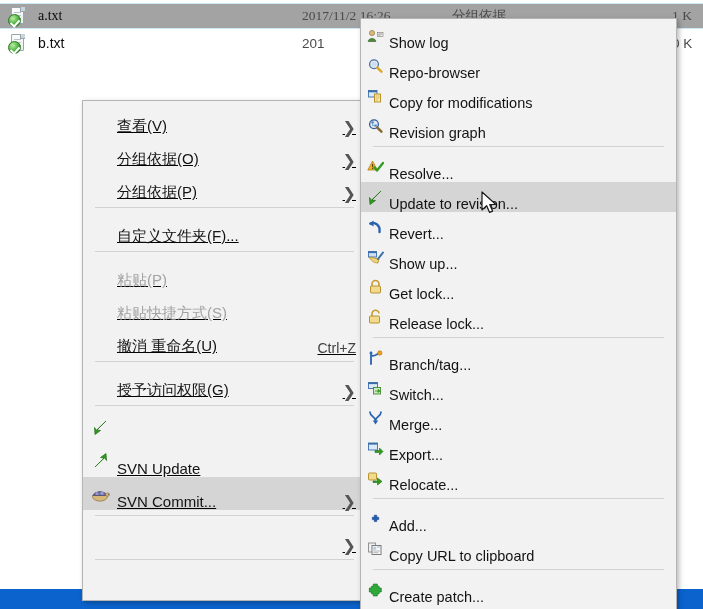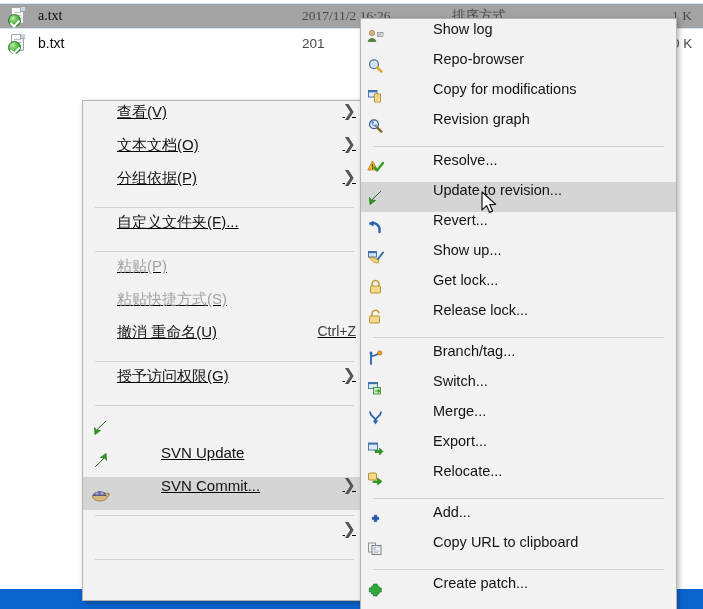--- a/index.html
+++ b/index.html
@@ -72,25 +72,24 @@
   
   .menu {
     position:absolute;
     background:#f2f2f2;
     border:1px solid #b4b4b4;
     box-shadow:2px 2px 5px rgba(0,0,0,.28);
     padding:2px 0;
   }
   .mi {
     position:relative;
-    display:flex; align-items:flex-start;
+    display:flex; align-items:flex-end;
     height:30px;
     padding:0 10px 0 0;
     white-space:nowrap;
-    gap:44px;
   }
   .mi.hl { background:#d5d5d5; }
   .mi .ico { width:28px; flex:0 0 28px; display:flex; align-items:center; justify-content:center; height:100%; }
   .mi .lbl { font-size:14.5px; color:#131313; }
   .mi.dim .lbl { color:#a3a3a3; }
   .mi .accel { margin-left:auto; font-size:14px; color:#404040; padding-left:26px;}
   .mi .arrow {
     margin-left:auto; padding-left:24px;
     font-size:16px; color:#555; line-height:1;
   }
@@ -119,21 +118,21 @@
 
   <div class="file-row selected" id="row0">
     <span class="file-icon">
       <span class="page"></span>
         <span class="fold"></span>
         <span class="lines"></span>
         <span class="svn-check"></span>
     </span>
     <span class="file-name">a.txt</span>
     <span class="col-date">2017/11/2 16:26</span>
-    <span class="col-type">排序方式</span>
+    <span class="col-type">分组依据</span>
     <span class="col-size">1 K</span>
   </div>
 
   <div class="file-row" id="row1">
     <span class="file-icon">
       <span class="page"></span>
         <span class="fold"></span>
         <span class="lines"></span>
         <span class="svn-check"></span>
     </span>
@@ -146,21 +145,21 @@
 
 <div id="taskbar"></div>
 
 <div class="menu" id="ctxmenu">
 
   <div class="mi pad">
     <span class="lbl">查看(V)</span>
     <span class="arrow">❯</span>
   </div>
   <div class="mi pad">
-    <span class="lbl">文本文档(O)</span>
+    <span class="lbl">分组依据(O)</span>
     <span class="arrow">❯</span>
   </div>
   <div class="mi pad">
     <span class="lbl">分组依据(P)</span>
     <span class="arrow">❯</span>
   </div>
 
   <div class="sep"></div>
 
   <div class="mi pad">

